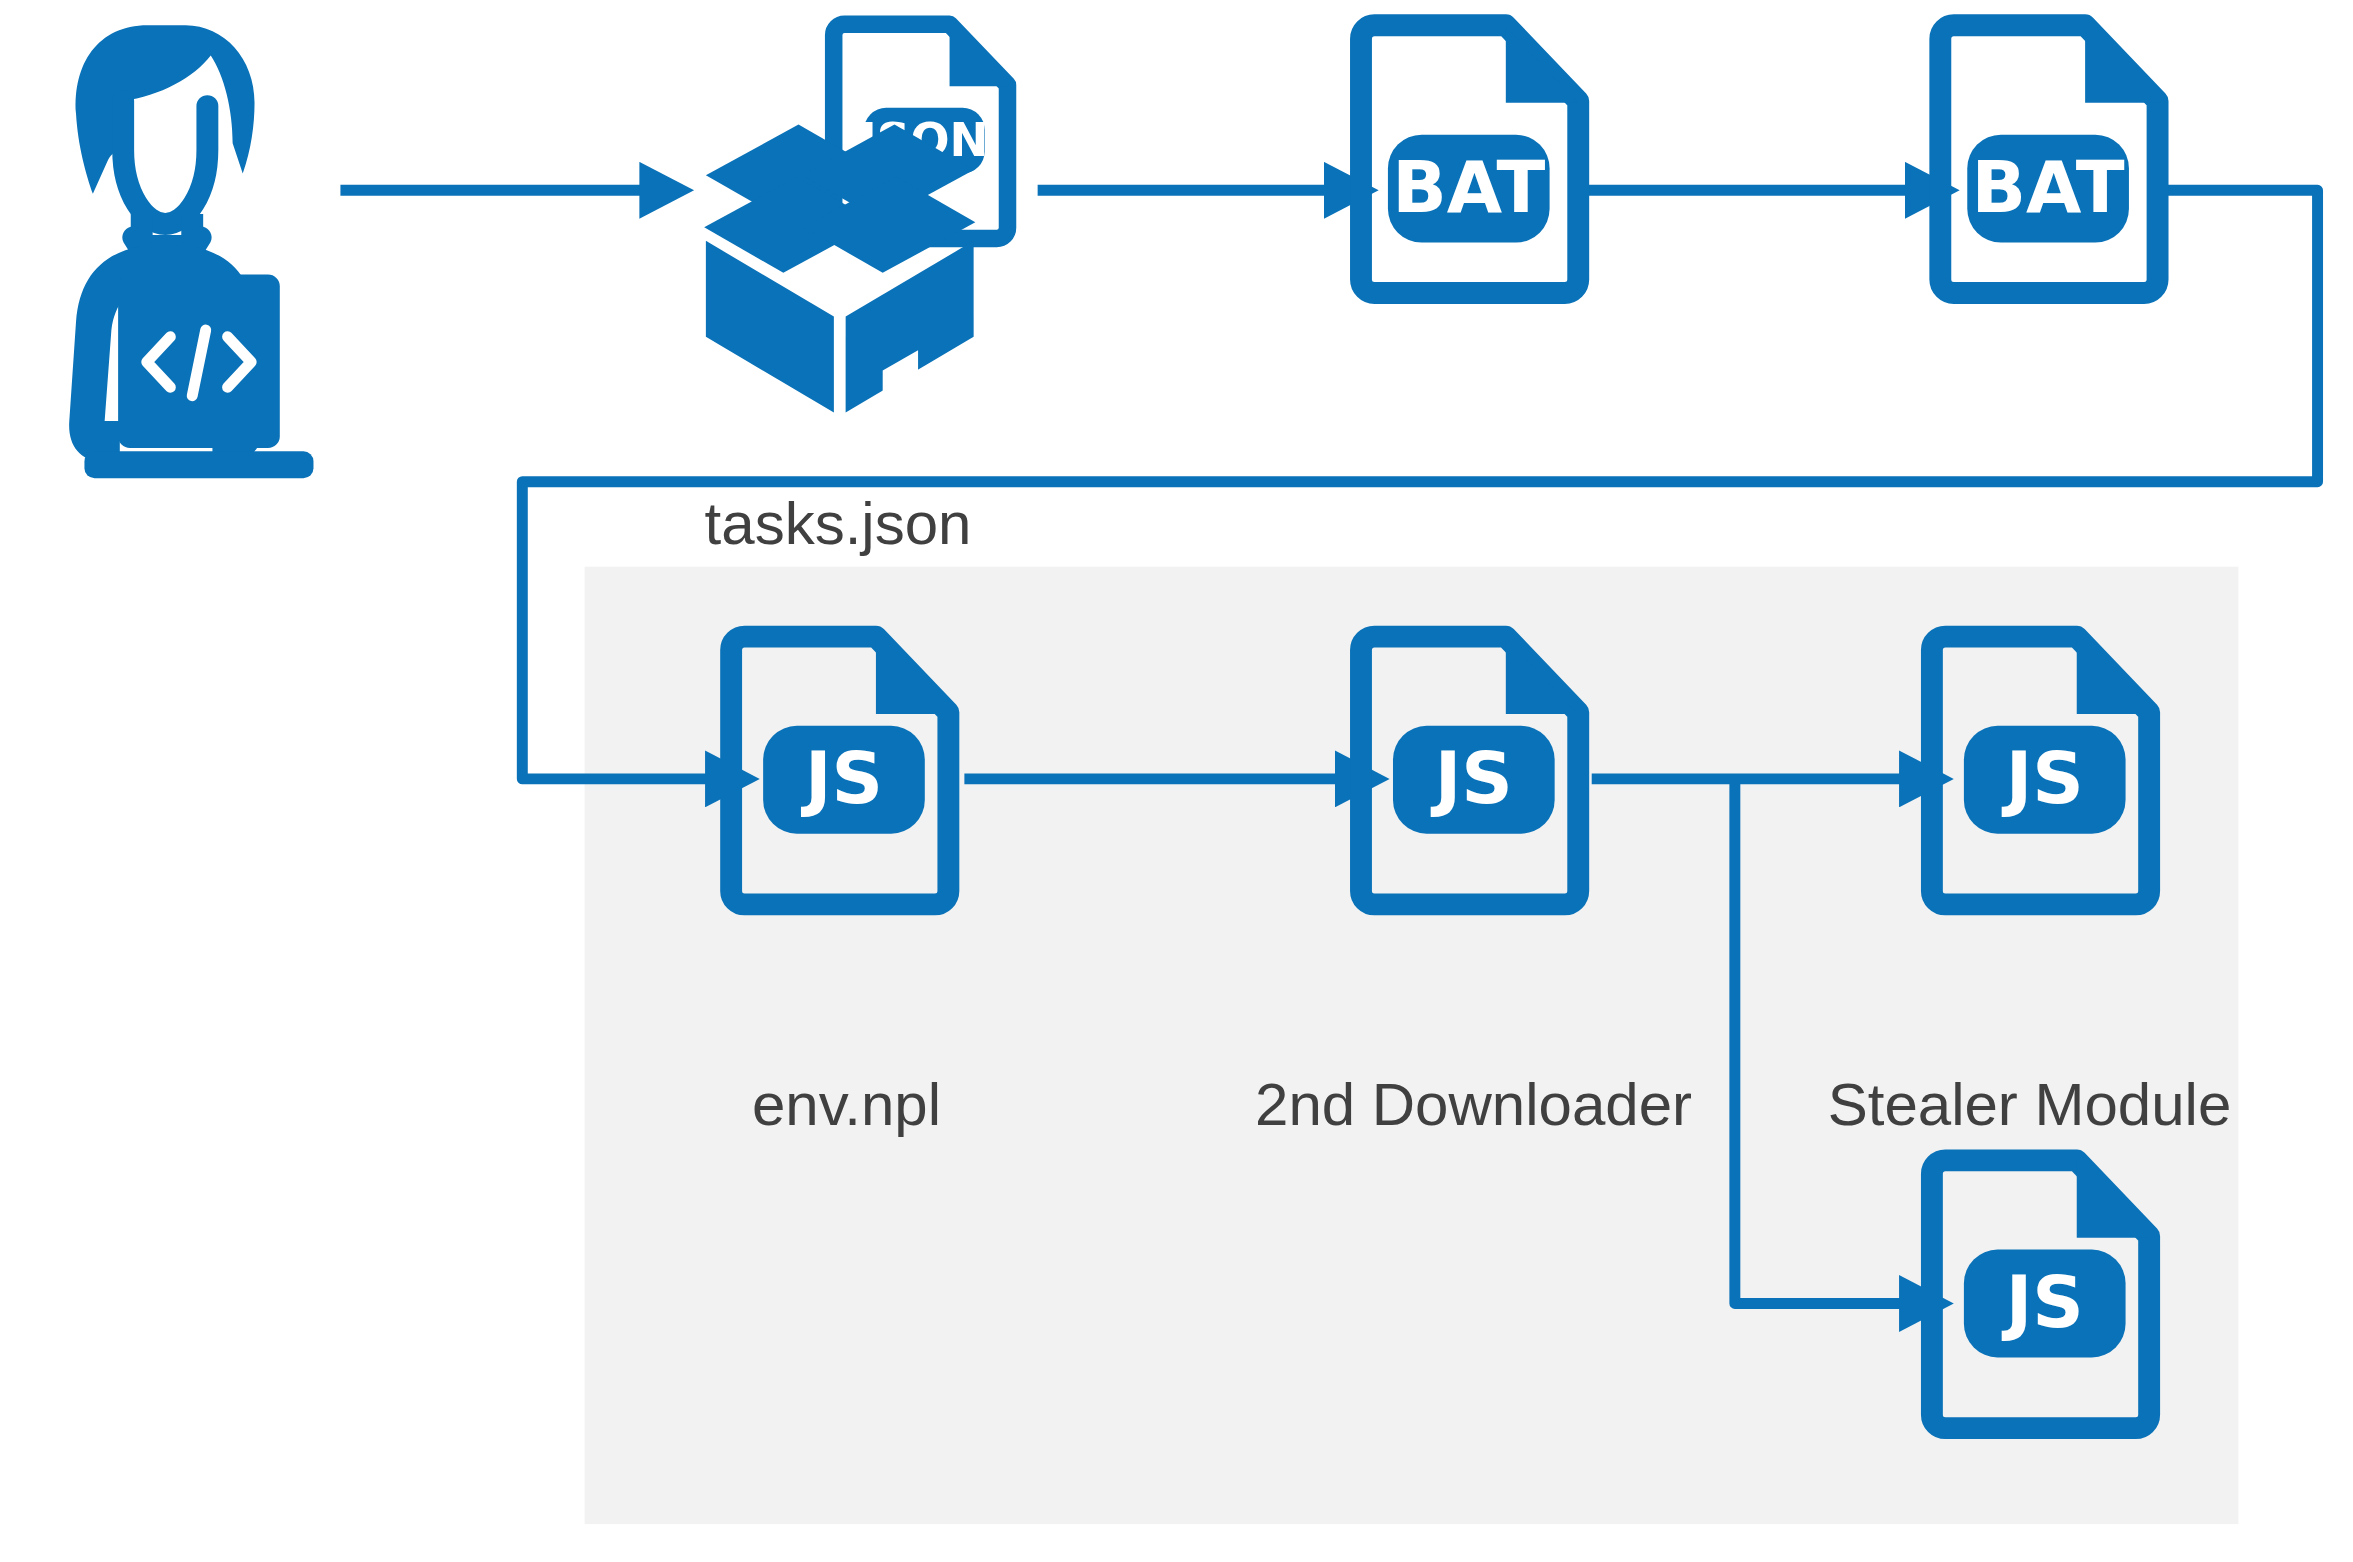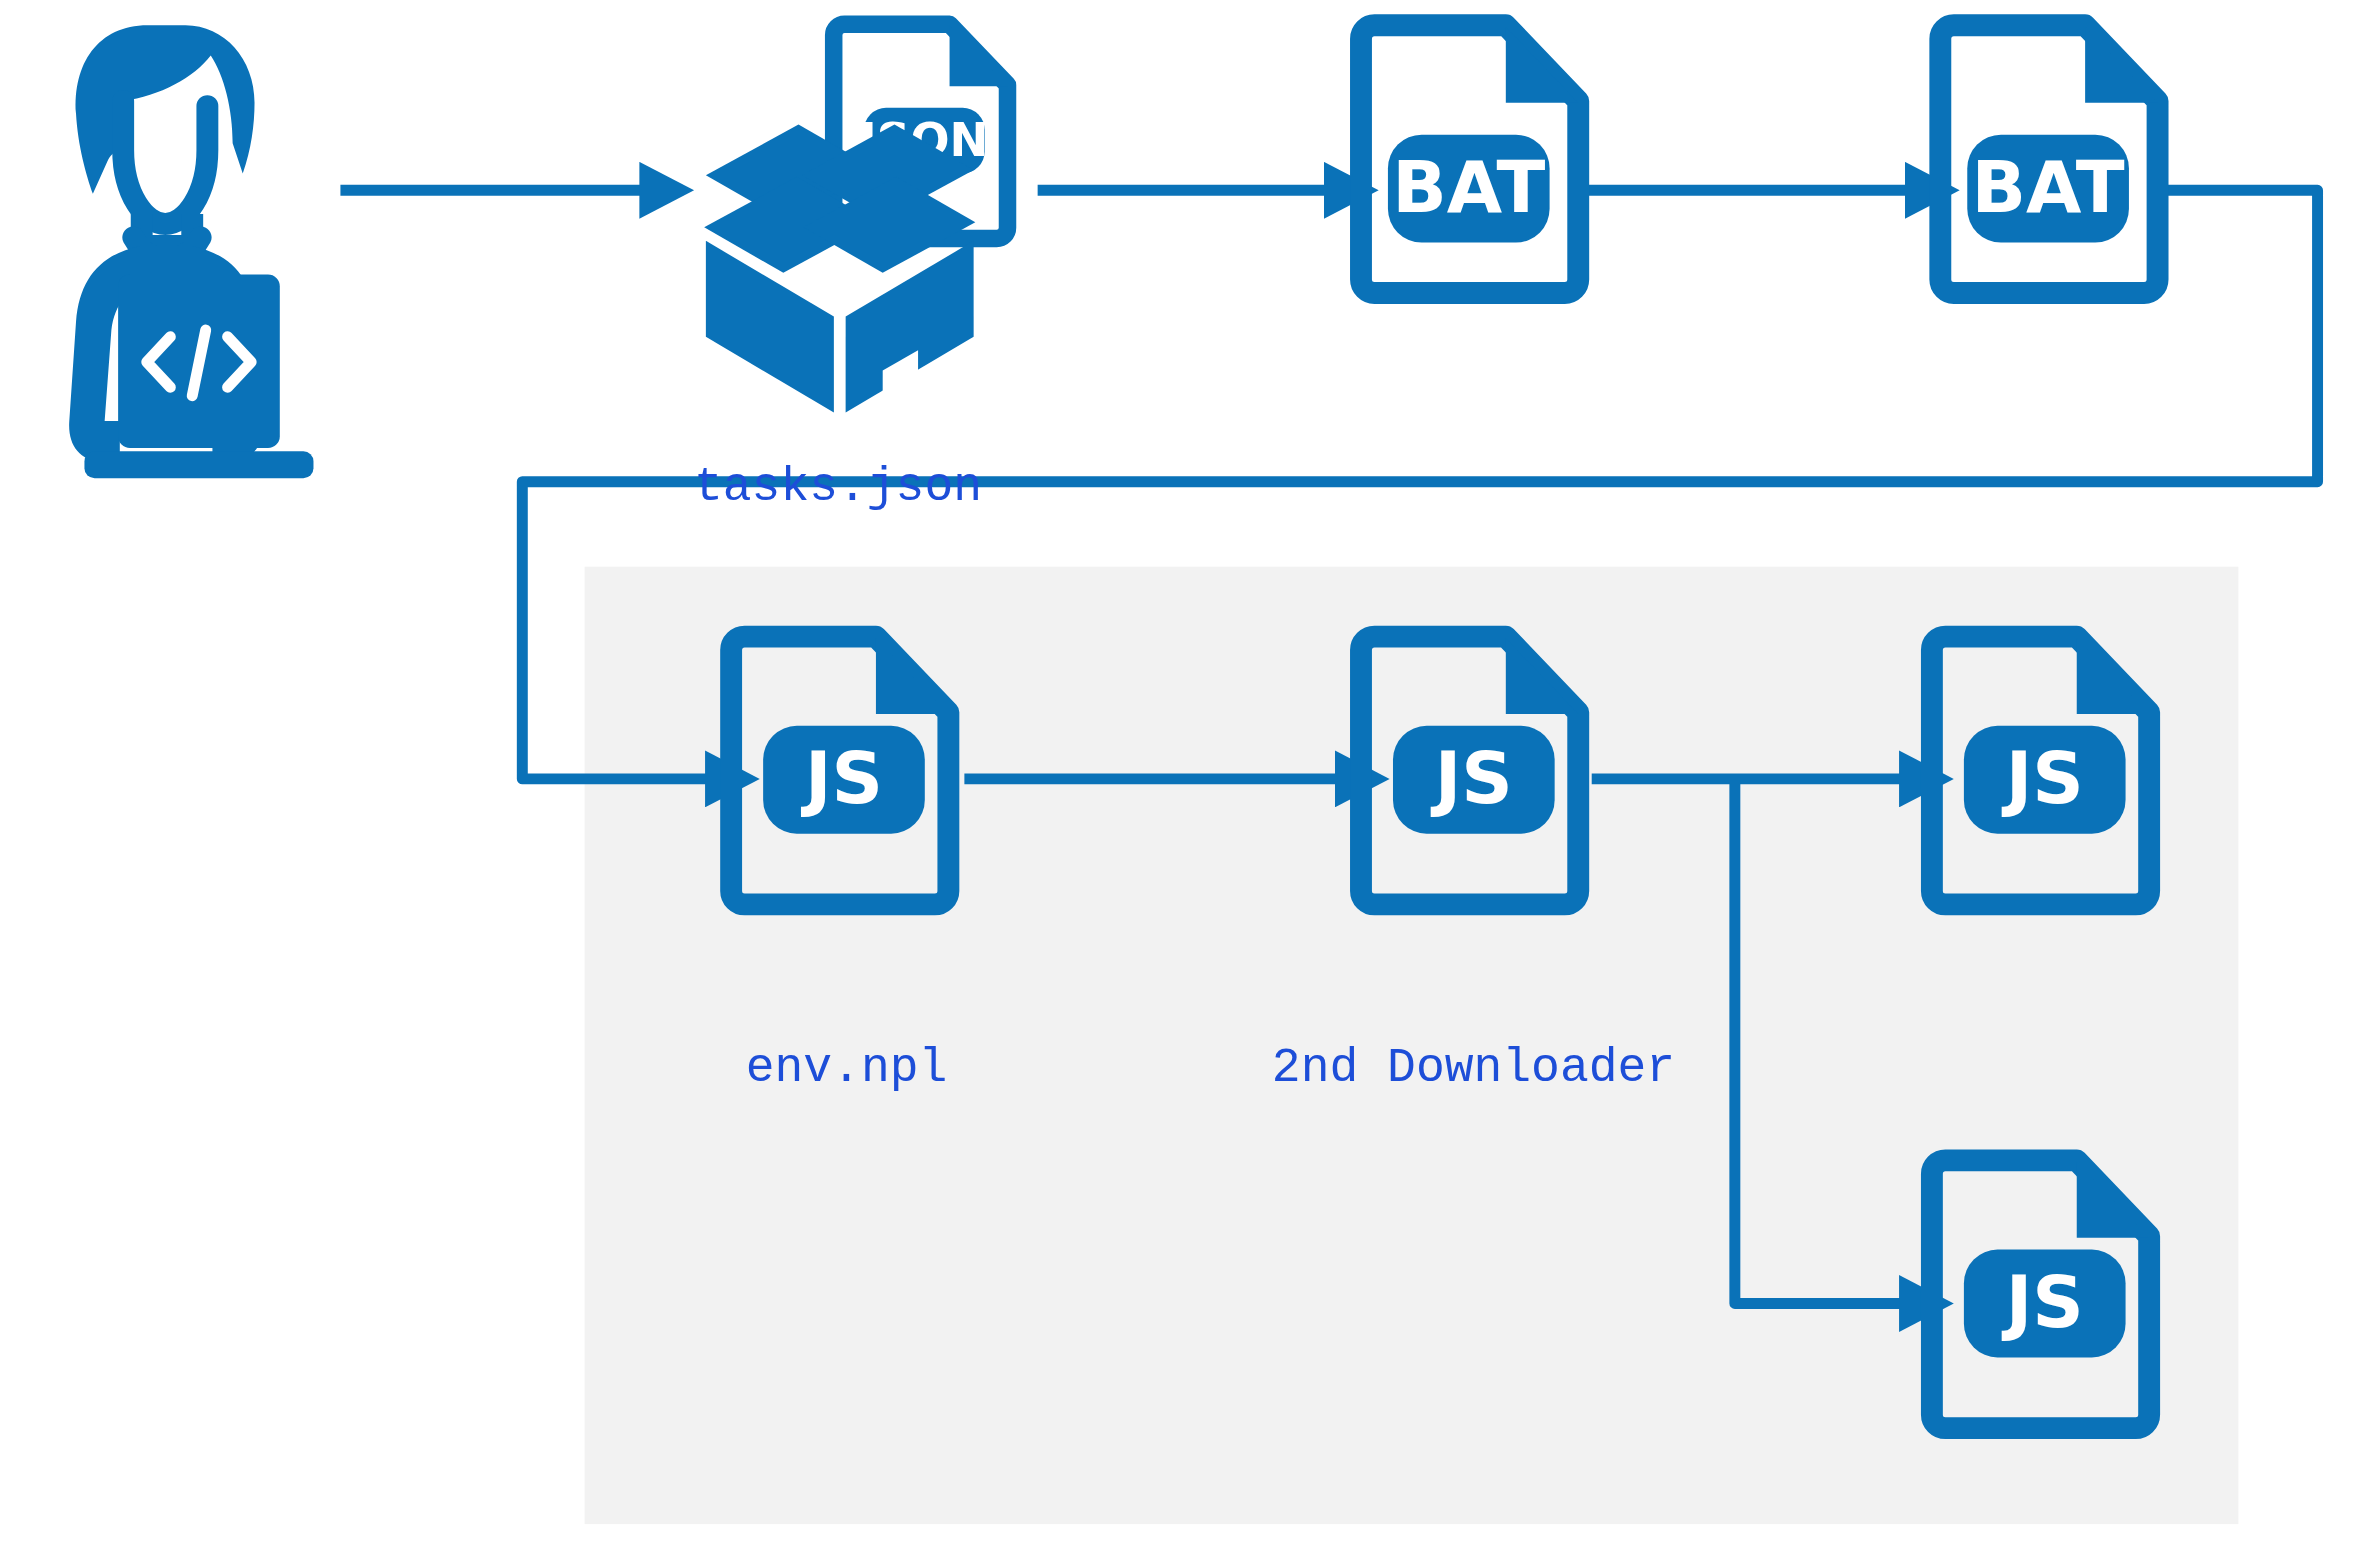--- a/index.html
+++ b/index.html
@@ -20,23 +20,23 @@
   }
   #svg-root {
     position: absolute;
     inset: 0;
     width: 2354px;
     height: 1562px;
     display: block;
   }
   .node-label {
     position: absolute;
-    color: #1d4ed8;
-    font-family: Liberation Mono, monospace;
-    font-size: 48px;
+    color: #404040;
+    font-family: Liberation Sans, sans-serif;
+    font-size: 60px;
     line-height: 1.22;
     white-space: pre;
     text-align: center;
     letter-spacing: 0px;
   }
   .label-line {
     display: block;
   }
 </style>
 </head>
@@ -254,19 +254,22 @@
 
 
   <div class="node-label" style="left:573px; top:922px; width:547px;">
     <span class="label-line">env.npl</span>
   </div>
 
   <div class="node-label" style="left:1204px; top:922px; width:539px;">
     <span class="label-line">2nd Downloader</span>
   </div>
 
+  <div class="node-label" style="left:1760px; top:922px; width:539px;">
+    <span class="label-line">Stealer Module</span>
+  </div>
 
   <div class="node-label" style="left:1760px; top:1447px; width:539px;">
     
   </div>
 
 </div>
 
 
 </body></html>

